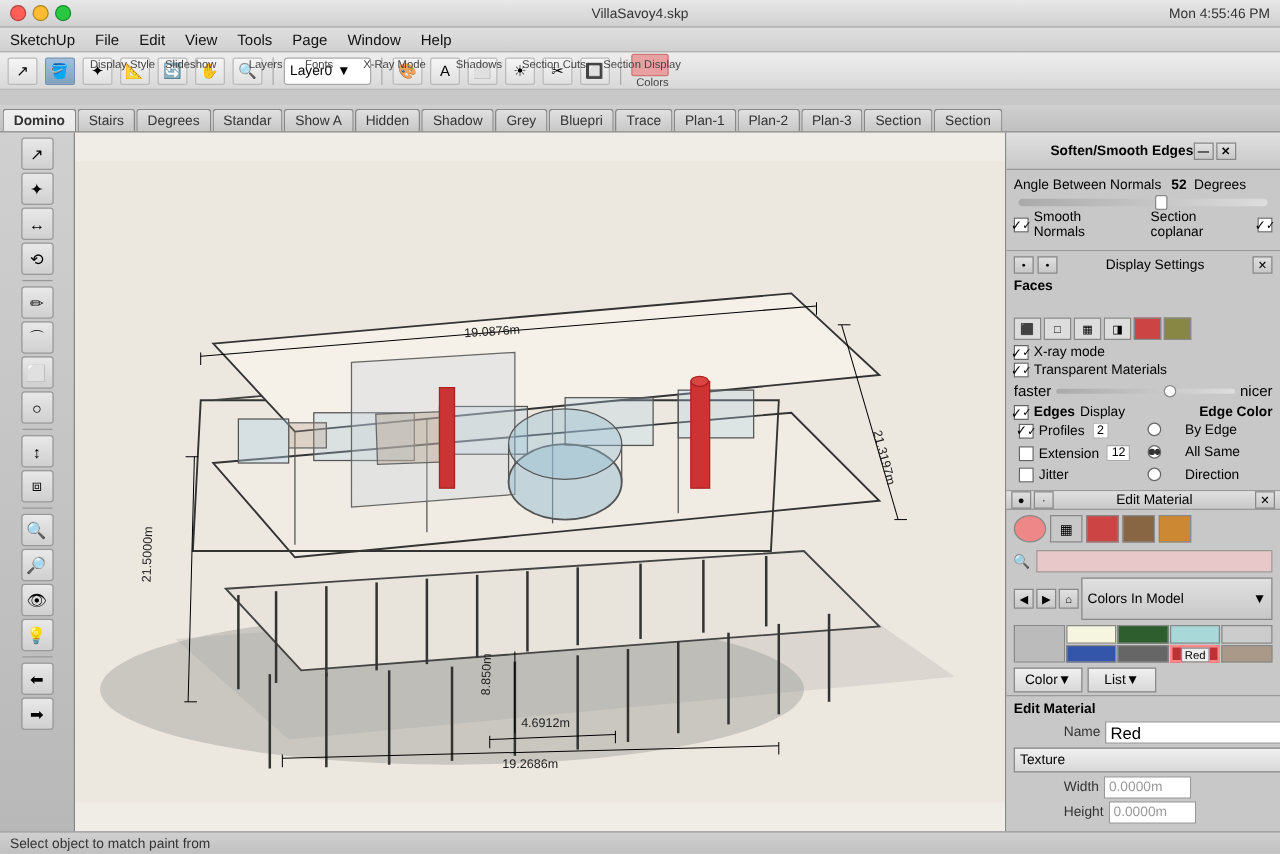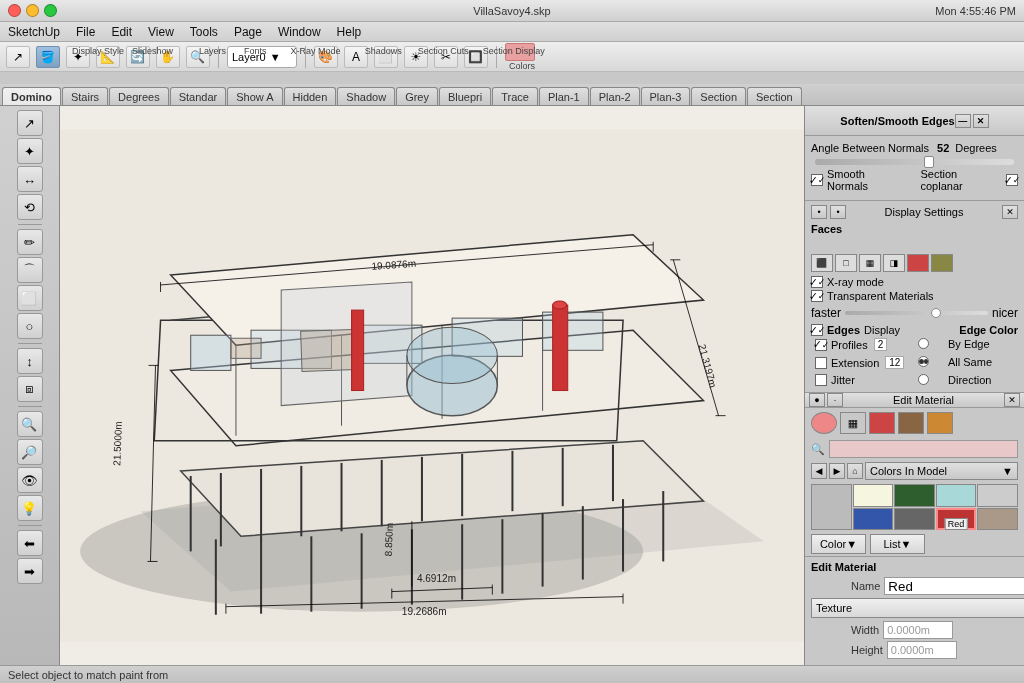--- a/index.html
+++ b/index.html
@@ -99,21 +99,21 @@
 
     .mat-icons-row { display: flex; gap: 3px; padding: 4px 6px; }
     .mat-icon { width: 26px; height: 22px; border: 1px solid #888; display: flex; align-items: center; justify-content: center; font-size: 11px; }
     .mat-icon.active { background: #d0d0d0; }
 
     .mat-search { display: flex; align-items: center; padding: 2px 6px; gap: 4px; }
     .mat-search-input { flex: 1; height: 18px; background: #e8c8c8; border: 1px solid #999; }
 
     .mat-nav-row { display: flex; align-items: center; gap: 2px; padding: 2px 6px; }
     .mat-nav-btn { width: 16px; height: 16px; border: 1px solid #888; background: linear-gradient(to bottom, #e0e0e0, #c8c8c8); display: flex; align-items: center; justify-content: center; font-size: 9px; }
-    .mat-dropdown { flex: 1; height: 18px; background: linear-gradient(to bottom, #e0e0e0, #c8c8c8); border: 1px solid #888; display: flex; align-items: center; padding: 0 4px; font-size: 11px; justify-content: space-between; }
+    .mat-dropdown { flex: 1; height: 18px; background: linear-gradient(to bottom, #e0e0e0, #c8c8c8); border: 1px solid #888; display: flex; align-items: center; padding: 16px 4px; font-size: 11px; justify-content: space-between; }
 
     .mat-controls-row { display: flex; align-items: center; gap: 4px; padding: 2px 6px; font-size: 11px; }
     .mat-ctrl-dropdown { height: 20px; background: linear-gradient(to bottom, #f0f0f0, #d8d8d8); border: 1px solid #888; display: flex; align-items: center; padding: 0 4px; font-size: 11px; justify-content: center; min-width: 55px; }
 
     .opacity-row { display: flex; align-items: center; gap: 4px; padding: 2px 6px; font-size: 11px; }
     .opacity-slider { flex: 1; height: 16px; display: flex; align-items: center; }
     .opacity-track { flex: 1; height: 4px; background: #999; border-radius: 2px; position: relative; }
     .opacity-thumb { width: 12px; height: 12px; background: white; border: 1px solid #888; border-radius: 2px; position: absolute; right: 0; top: -4px; }
 
     

